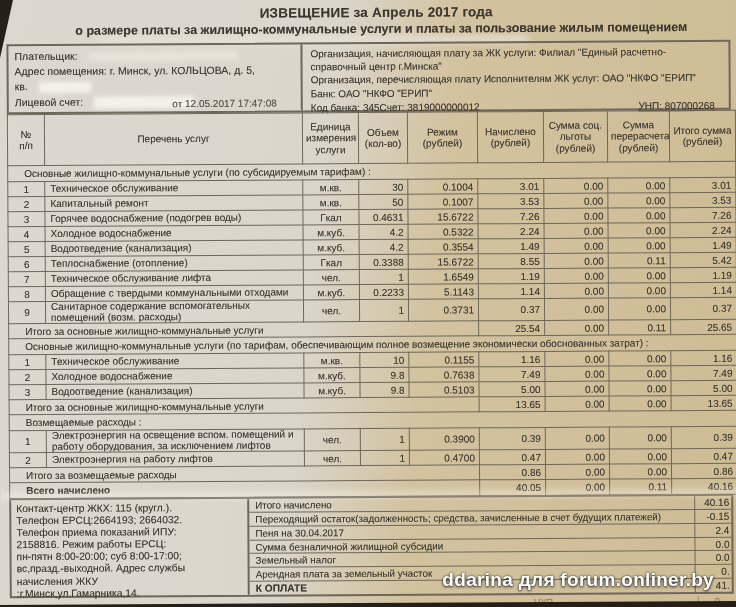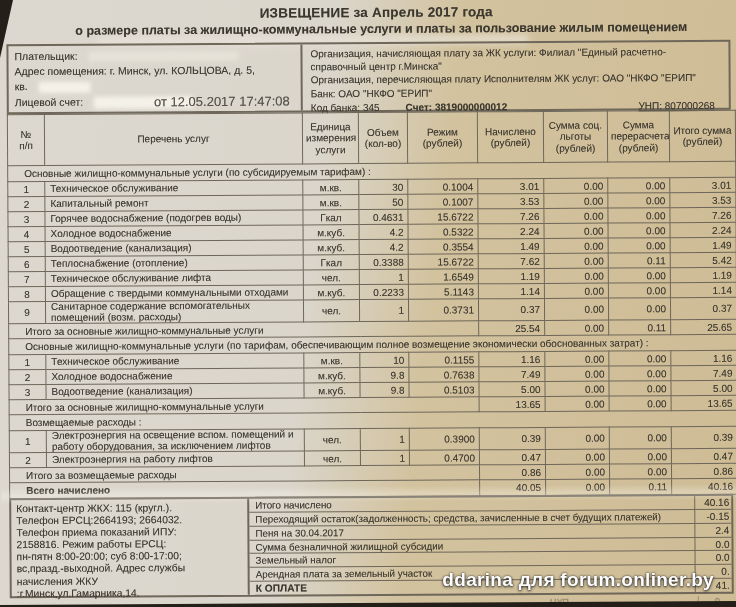--- a/index.html
+++ b/index.html
@@ -20,24 +20,24 @@
     font-weight:bold;font-size:12.5px;}
   .infobox{position:absolute;top:42px;left:8px;width:724px;height:70px;
     border:2px solid #6e675a;display:flex;box-sizing:border-box;}
   .payer{width:294px;border-right:2px solid #6e675a;position:relative;
     padding:4px 6px 2px 6px;font-size:10.5px;box-sizing:border-box;}
   .pline{margin-bottom:3px;line-height:12px;white-space:nowrap;}
   .redact{display:inline-block;vertical-align:middle;filter:blur(2px);border-radius:2px;margin-left:8px;}
   .r1{width:150px;height:10px;background:#e6e2d8;}
   .r2{width:52px;height:11px;background:#f4f1e9;}
   .r3{width:100px;height:12px;background:#f4f1e9;}
-  .stamp{position:absolute;right:11px;bottom:2px;font-size:13px;color:#56524a;margin-top:40px;}
+  .stamp{position:absolute;right:24px;bottom:2px;font-size:10px;color:#56524a;margin-top:40px;}
   .org{flex:1;padding:3px 8px 0 8px;font-size:10px;line-height:13.2px;box-sizing:border-box;}
   .bankline{display:flex;margin-top:1px;}
-  .bk2{margin-left:26px;font-weight:bold;}
+  .bk2{}
   .bk3{margin-left:auto;margin-right:6px;text-decoration:underline;}
   table.main{position:absolute;top:112px;left:8px;width:728px;border-collapse:collapse;
     table-layout:fixed;font-size:10px;}
   .main td,.main th{border:1px solid #6e675a;padding:0 3px;overflow:hidden;}
   .main th{font-weight:normal;text-align:center;vertical-align:middle;line-height:11.5px;}
   tr.hdr{height:51px;}
   tr.item{height:15px;} tr.tall{height:22px;}
   tr.sec-row{height:16px;} tr.sub{height:15px;} tr.grand-row{height:16px;}
   .main .c{text-align:center;}
   .main .r{text-align:right;padding-right:4px;white-space:nowrap;}
@@ -52,21 +52,21 @@
   .summary{flex:1;display:flex;flex-direction:column;font-size:10px;}
   .srow{flex:1;display:flex;border-bottom:1px solid #6e675a;}
   .srow:last-child{border-bottom:none;}
   .slabel{flex:1;padding:0 6px;border-right:1px solid #6e675a;white-space:nowrap;
     overflow:hidden;display:flex;align-items:center;font-size:9.8px;}
   .sval{width:34px;text-align:right;padding-right:2px;white-space:nowrap;
     display:flex;align-items:center;justify-content:flex-end;}
   .srow.bold .slabel{font-weight:bold;font-size:10.2px;}
   .sliver{position:absolute;top:598px;left:8px;width:724px;height:8px;opacity:.55;
     font-size:9px;color:#4a463e;filter:blur(.4px);}
-  .sl-label{position:absolute;left:540px;top:0;}
+  .sl-label{position:absolute;left:524px;top:0;}
   .sl-val{position:absolute;right:14px;top:0;}
   .sl-div{position:absolute;left:688px;top:0;height:8px;border-left:1px solid #6e675a;}
   .watermark{position:absolute;right:22px;bottom:16px;font-size:19px;font-weight:bold;
     color:#fdfdfd;letter-spacing:.3px;text-shadow:0 1px 3px rgba(20,20,20,.9),0 0 2px rgba(40,40,40,.8);margin-top:23px;}
 </style>
 </head>
 <body>
 
 <div class="paper">
   <div class="content">
@@ -187,21 +187,21 @@
             <td class="r">0.00</td>
             <td class="r">0.00</td>
             <td class="r">1.49</td>
           </tr>
           <tr class="item">
             <td class="c">6</td>
             <td class="l">Теплоснабжение (отопление)</td>
             <td class="c">Гкал</td>
             <td class="r">0.3388</td>
             <td class="r">15.6722</td>
-            <td class="r">7.62</td>
+            <td class="r">8.55</td>
             <td class="r">0.00</td>
             <td class="r">0.11</td>
             <td class="r">5.42</td>
           </tr>
           <tr class="item">
             <td class="c">7</td>
             <td class="l">Техническое обслуживание лифта</td>
             <td class="c">чел.</td>
             <td class="r">1</td>
             <td class="r">1.6549</td>

